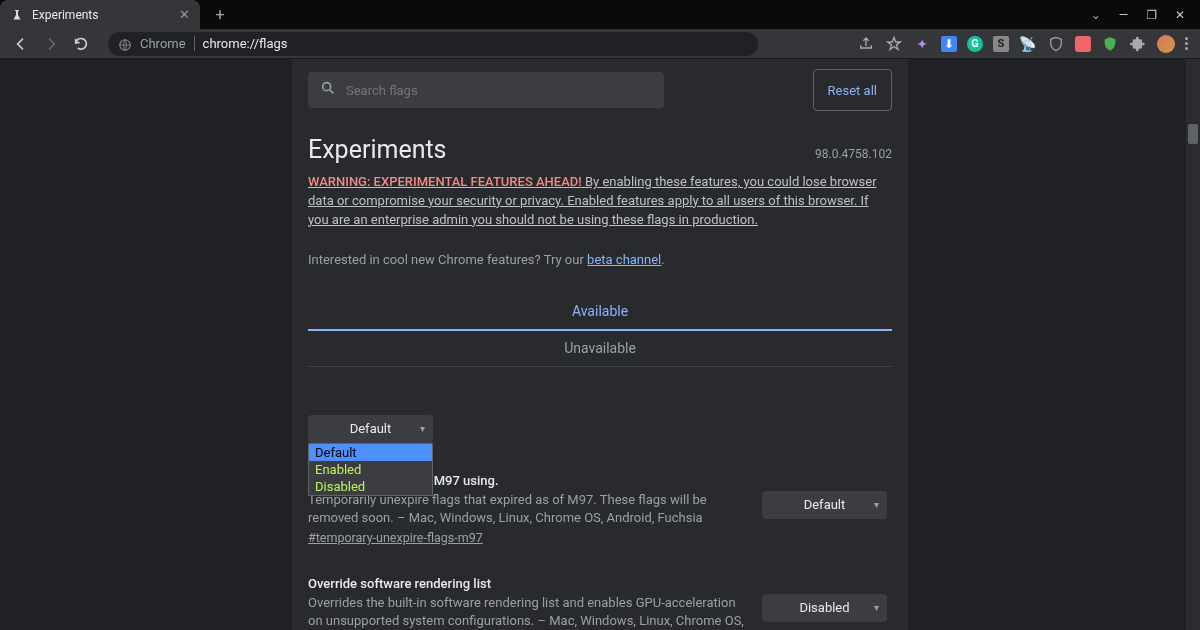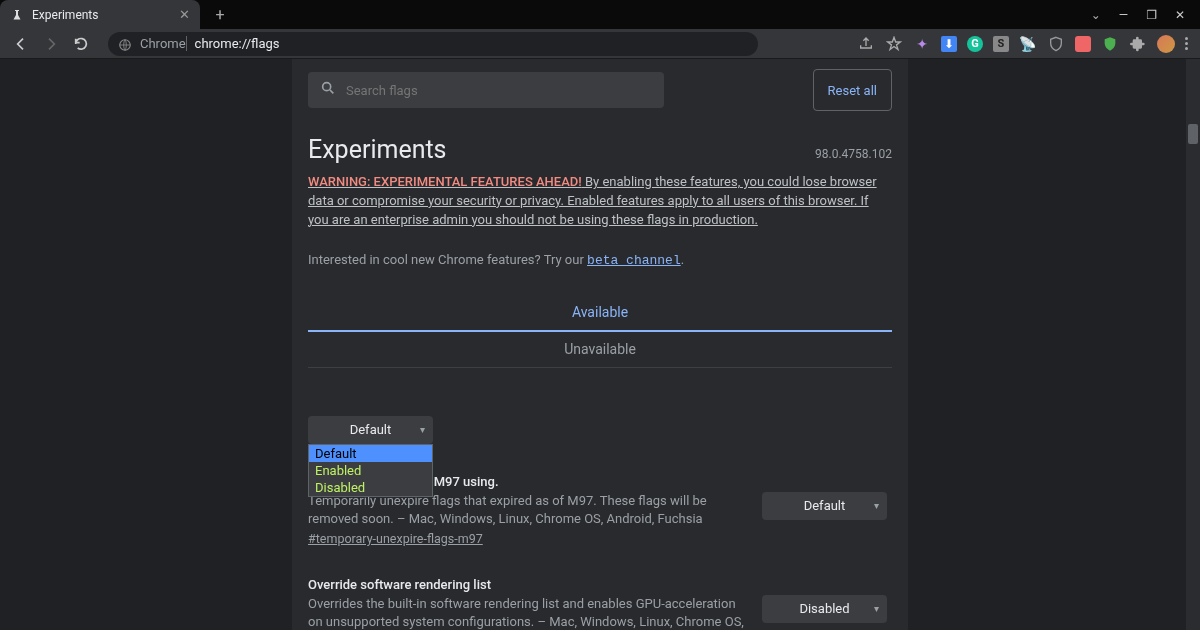--- a/index.html
+++ b/index.html
@@ -16,21 +16,21 @@
 .win-controls { display:flex; align-items:center; gap:18px; padding-right:15px; color:#ccc; }
 .win-controls span { font-size:12px; }
 .win-chevron { font-size:12px; color:#aaa; }
 
 
 .toolbar { height:30px; background:#35363a; display:flex; align-items:center; padding:0 12px; gap:12px; border-bottom:1px solid #1a1a1a; }
 .nav-btn { width:18px; height:18px; display:flex; align-items:center; justify-content:center; color:#aaa; }
 .nav-btn.disabled { color:#666; }
 .omnibox { flex:0 0 auto; height:24px; background:#202124; border-radius:12px; display:flex; align-items:center; padding:0 10px; gap:8px; margin-left:6px; width:650px; }
 .omni-icon { width:14px; height:14px; color:#888; }
-.omni-label { color:#9aa0a6; font-size:13px; border-right:1px solid #5f6368; }
+.omni-label { color:#9aa0a6; font-size:13px; border-right:1px solid #5f6368; padding-right:8px; }
 .omni-url { color:#e8eaed; font-size:13px; }
 .toolbar-spacer { flex:1; }
 .ext-icons { display:flex; align-items:center; gap:10px; }
 .ext-icon { width:18px; height:18px; display:flex; align-items:center; justify-content:center; font-size:14px; }
 .avatar { width:18px; height:18px; border-radius:50%; background:linear-gradient(135deg,#d97757,#c94); }
 .menu-dots { display:flex; flex-direction:column; gap:2px; }
 .menu-dots span { width:3px; height:3px; background:#aaa; border-radius:50%; }
 
 
 .viewport { position:absolute; top:59px; left:0; right:0; bottom:0; background:#202124; overflow:hidden; }
@@ -46,21 +46,21 @@
 
 .page-body { padding:0 16px; }
 .head-row { display:flex; align-items:baseline; justify-content:space-between; margin-top:14px; }
 .page-title { color:#e8eaed; font-size:25px; font-weight:400; }
 .version { color:#9aa0a6; font-size:12px; }
 
 .warning { margin-top:9px; font-size:13px; line-height:1.45; color:#bdc1c6;text-decoration:underline; }
 .warning strong { color:#f28b82; font-weight:500; }
 
 .beta-line { margin-top:22px; font-size:13px; color:#9aa0a6; }
-.beta-line a { color:#8ab4f8; text-decoration:underline;font-family:Liberation Mono, monospace; }
+.beta-line a { color:#8ab4f8; text-decoration:underline; }
 
 .tabs { display:flex; margin-top:26px; border-bottom:1px solid #3c4043;flex-direction:column; }
 .tab-btn { flex:1; text-align:center; padding:10px 0; font-size:14px; color:#9aa0a6; cursor:pointer; }
 .tab-btn.active { color:#8ab4f8; border-bottom:2px solid #8ab4f8; margin-bottom:-1px; }
 
 .flag { display:flex; margin-top:30px; gap:14px; }
 .flag-text { flex:1; }
 .flag-title { color:#e8eaed; font-size:13px; font-weight:500; }
 .flag-desc { color:#9aa0a6; font-size:13px; line-height:1.4; margin-top:3px; }
 .flag-hash { color:#9aa0a6; font-size:12.5px; text-decoration:underline; display:inline-block; margin-top:3px; }

